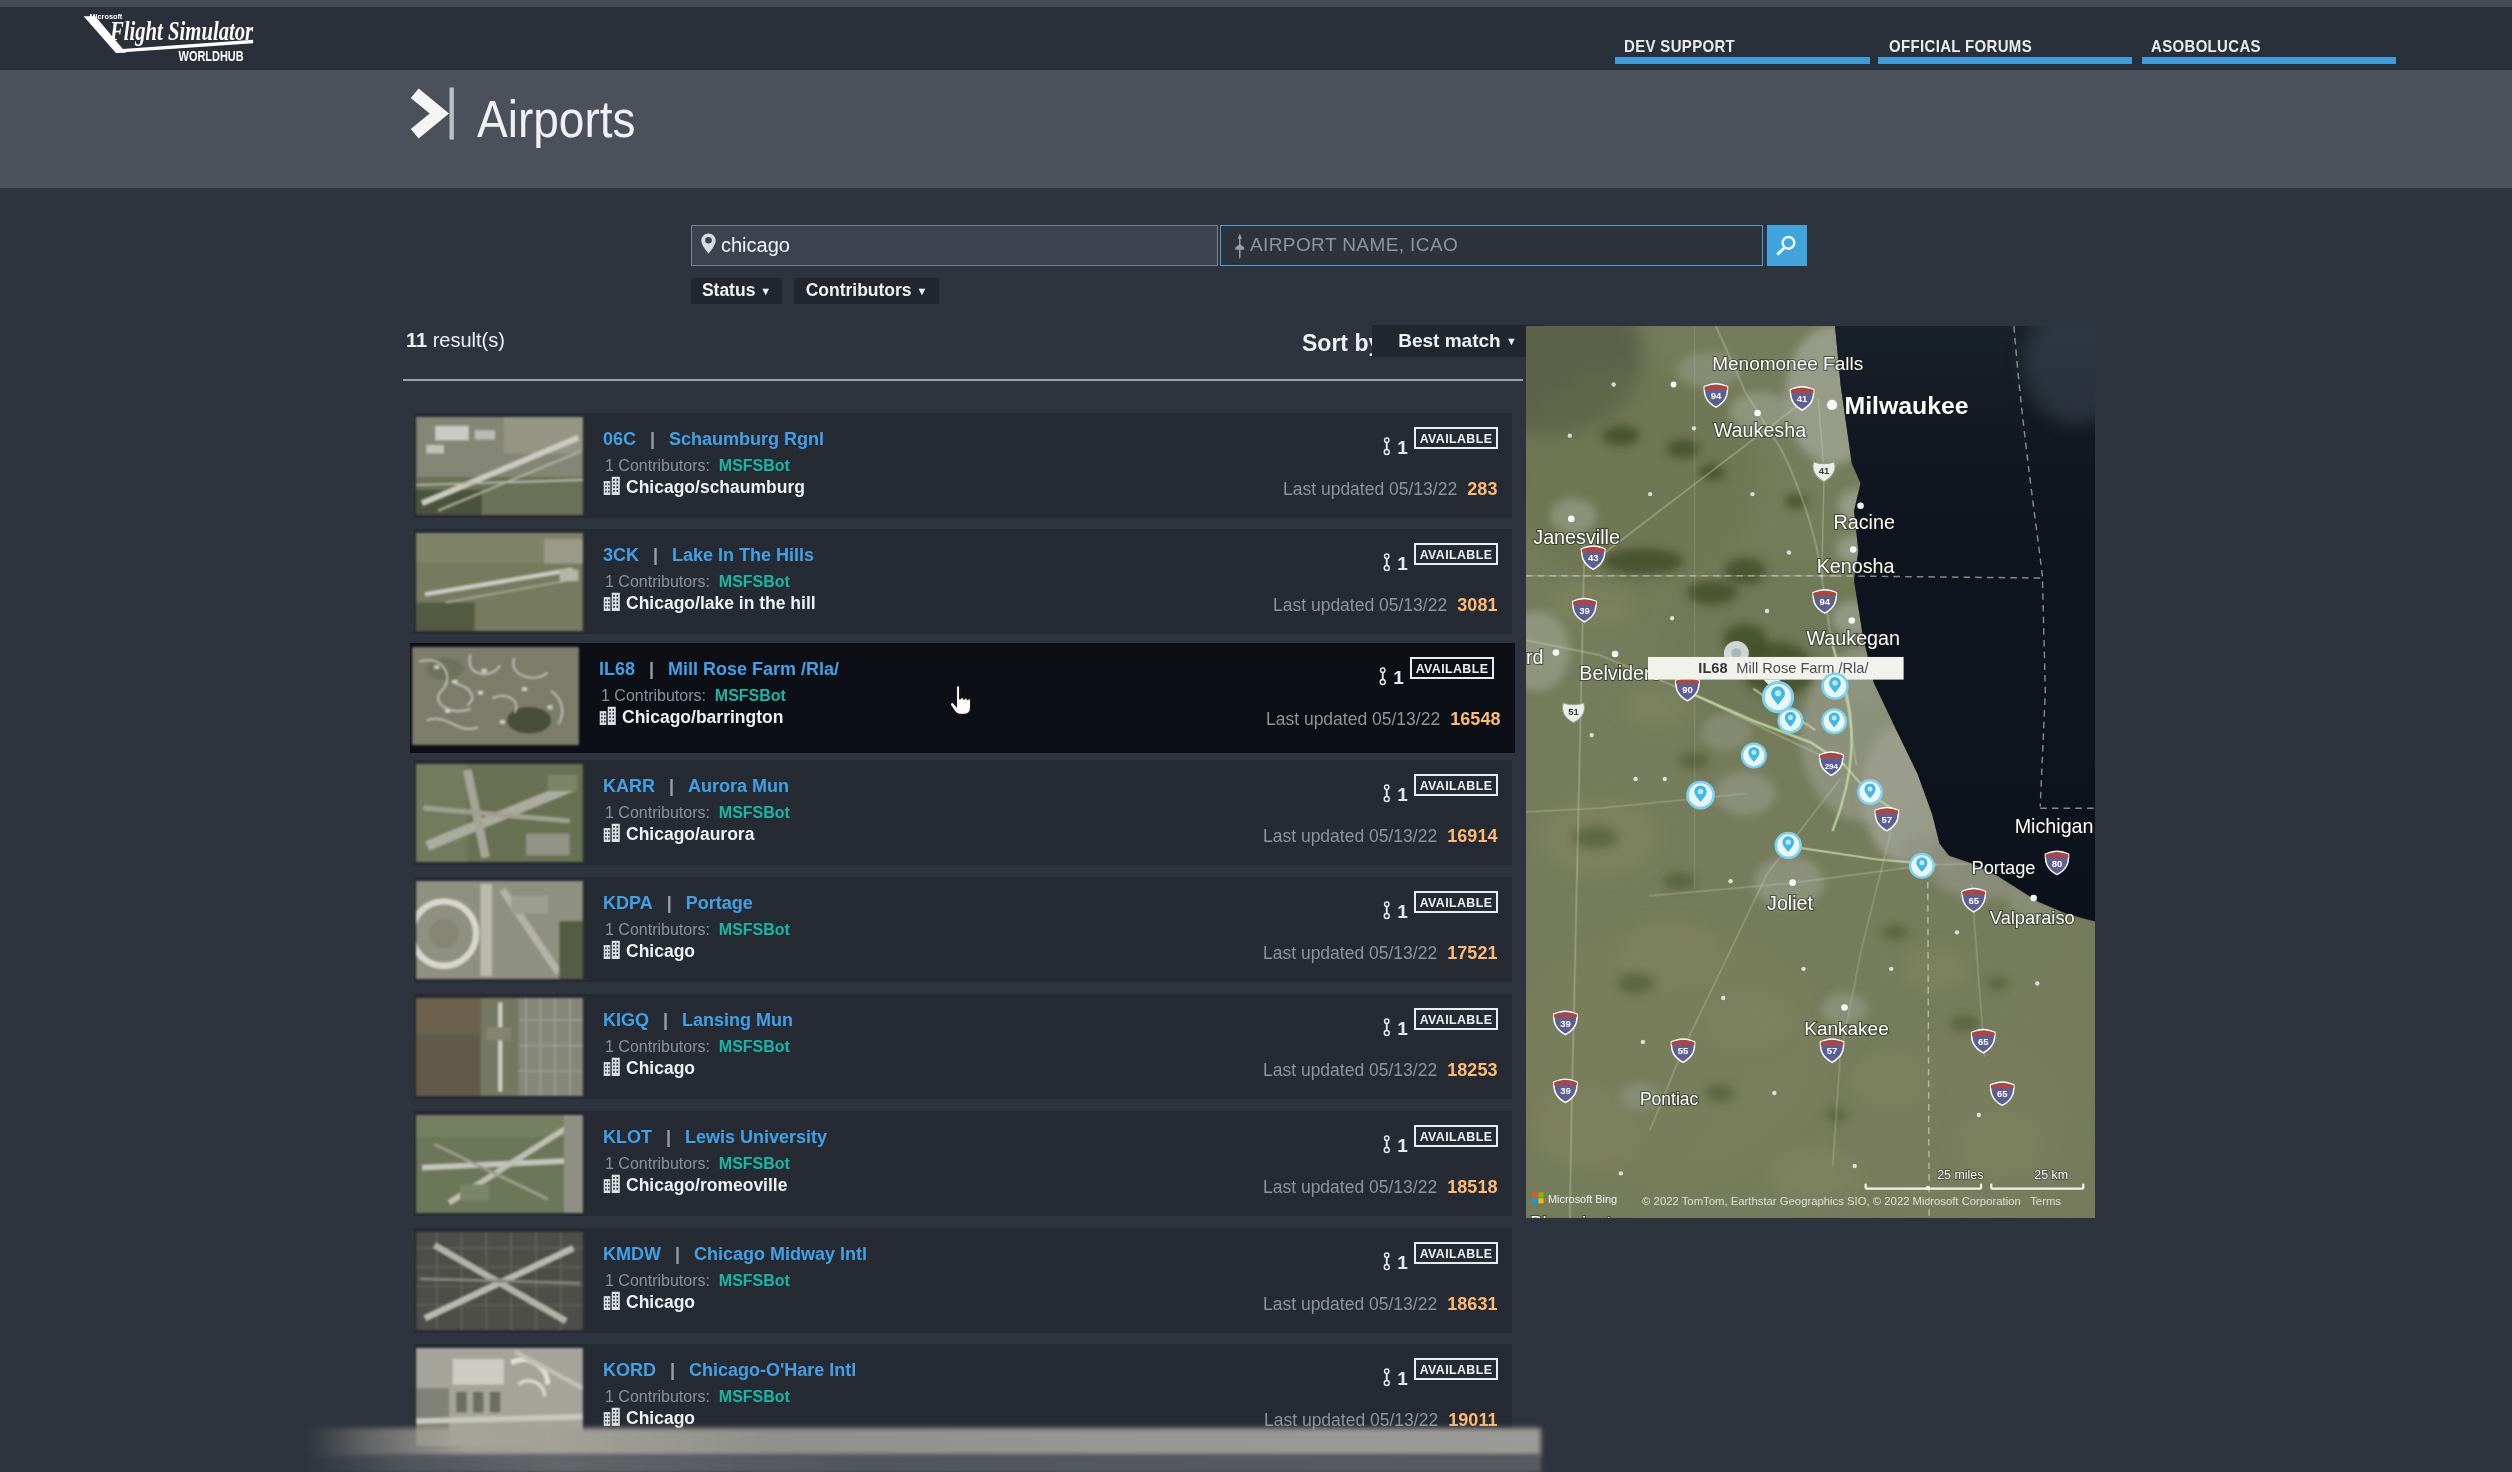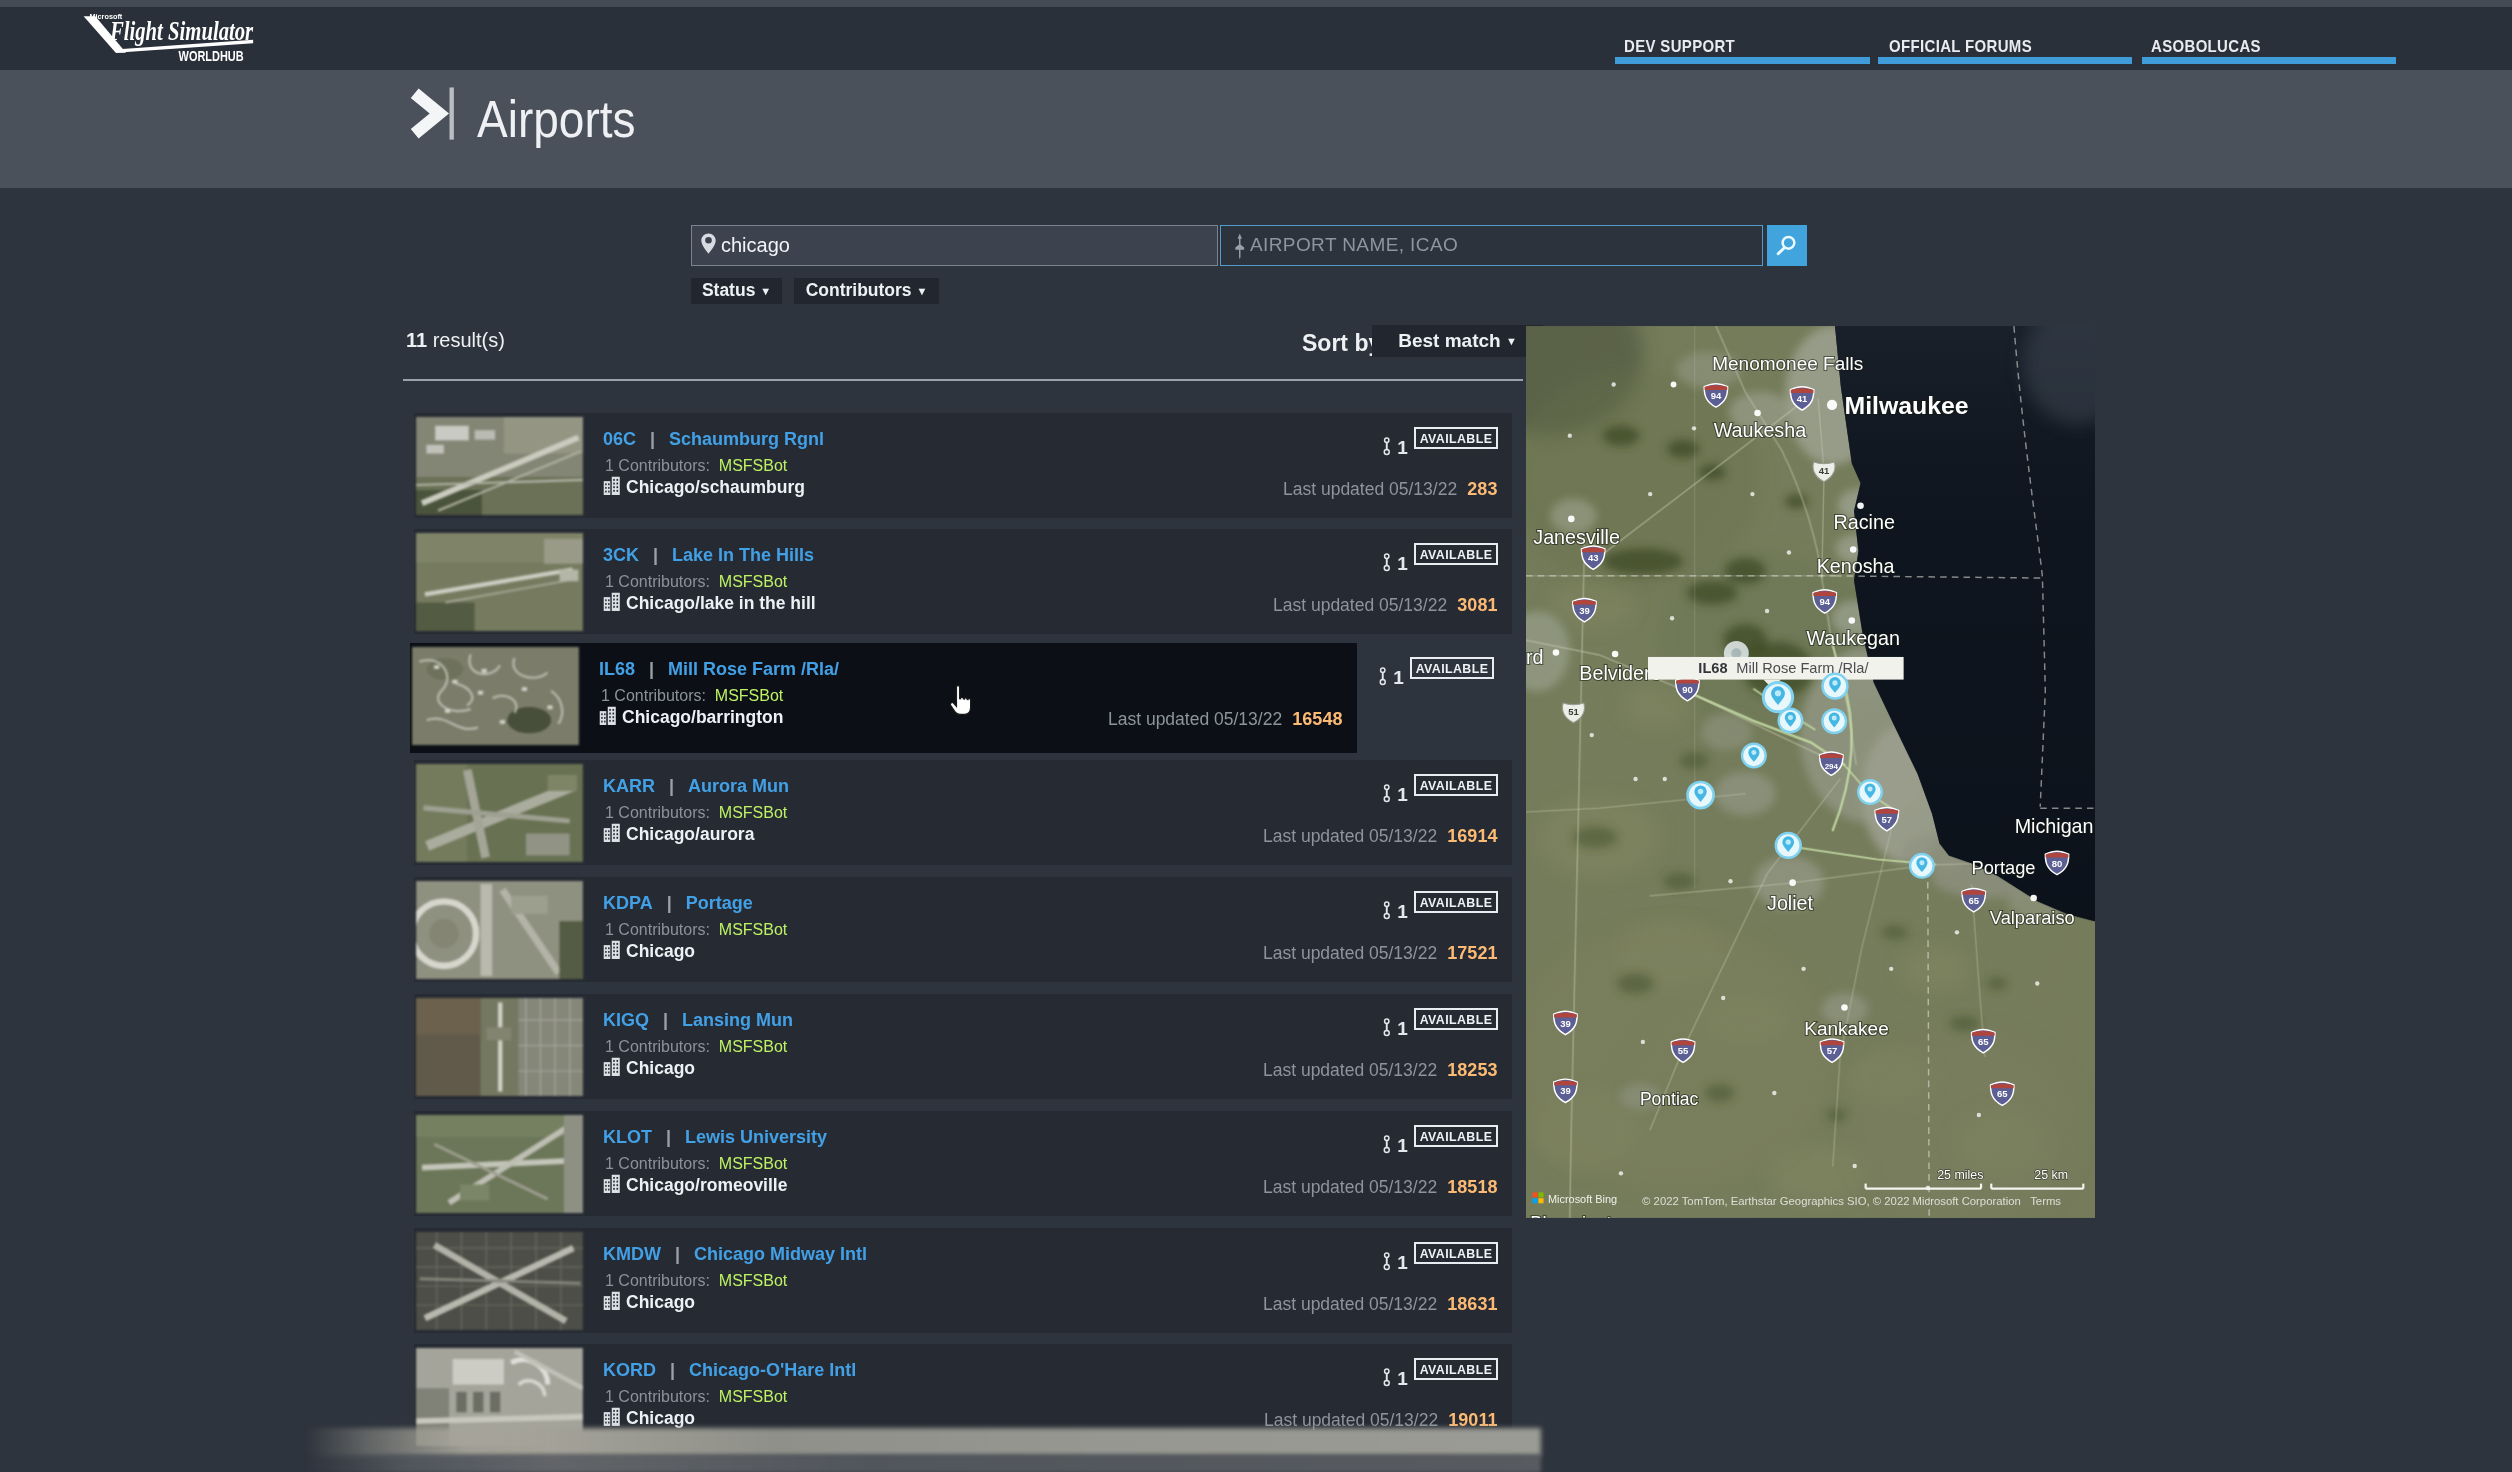--- a/index.html
+++ b/index.html
@@ -3,21 +3,21 @@
 <style>
 html,body{margin:0;padding:0}
 body{width:2512px;height:1472px;background:#2e343d;overflow:hidden;font-family:"Liberation Sans",sans-serif;position:relative;filter:blur(0.4px)}
 .abs{position:absolute}
 .row{position:absolute;left:414px;width:1098px;height:105px;background:#262b33}
 .icaoline{position:absolute;left:189px;top:16px;font-size:18px;font-weight:bold;color:#42a0e6;white-space:nowrap}
 .icaoline .sep{margin:0 14px;color:#9aa1ab}
 .icaoline span:last-child{color:#42a0e6}
 .sep{color:#9aa1ab;font-weight:bold}
 .contrib{position:absolute;left:191px;top:44px;font-size:16px;color:#8b929c;white-space:nowrap}
-.contrib b{font-weight:normal;color:#bef264}
+.contrib b{font-weight:bold;color:#14b8a6}
 .locline{position:absolute;left:212px;top:64px;font-size:17.5px;font-weight:bold;color:#edf0f4;white-space:nowrap}
 .keyline{position:absolute;left:968px;top:24px;width:44px;font-size:19px;font-weight:bold;color:#e4e8ec}
 .badge{position:absolute;left:1000px;top:14px;width:80px;height:18px;border:2.2px solid #e9edf1;color:#eef1f5;font-size:12.4px;font-weight:bold;letter-spacing:0.4px;text-align:center;line-height:20px}
 .lastline{position:absolute;right:14.6px;top:66px;font-size:17.5px;color:#8d949e;white-space:nowrap}
 .lastline b{color:#fdba74;font-size:18px;margin-left:10.2px}
 .th{position:absolute;left:2.2px;top:3.7px;width:167px;height:98px;overflow:hidden;filter:blur(1.2px) brightness(.93) saturate(.85)}
 .bldg{position:absolute;left:189px;top:63px}
 .mlabel{fill:#fff;font-family:"Liberation Sans",sans-serif;paint-order:stroke;stroke:rgba(20,25,18,.55);stroke-width:3px}
 </style></head>
 <body>
@@ -155,21 +155,21 @@
       </svg></div>
 <div class="locline">Chicago/lake in the hill</div>
 <div class="keyline"><svg width="9.5" height="19" viewBox="0 0 13 26" style="vertical-align:-2.2px;margin-right:5.8px">
         <circle cx="6.5" cy="4.5" r="3" fill="none" stroke="#e4e8ec" stroke-width="2"></circle>
         <line x1="6.5" y1="7.5" x2="6.5" y2="18" stroke="#e4e8ec" stroke-width="2.6"></line>
         <circle cx="6.5" cy="20.5" r="3.4" fill="none" stroke="#e4e8ec" stroke-width="2"></circle>
       </svg>1</div>
 <div class="badge">AVAILABLE</div>
 <div class="lastline">Last updated 05/13/22<b>3081</b></div>
 </div>
-<div class="row" style="left:410px;top:643px;width:947px;height:110px;background:#0c1016">
+<div class="row" style="left:410px;top:643px;width:1105px;height:110px;background:#0c1016">
 <div class="th" style="top:3.7px"><svg width="167" height="98" viewBox="0 0 228 134">
         <rect width="228" height="134" fill="#84876f"></rect>
         <ellipse cx="160" cy="100" rx="30" ry="18" fill="#4c543a"></ellipse>
         <ellipse cx="45" cy="30" rx="25" ry="15" fill="#767a5e"></ellipse>
         <g stroke="#d4d5c8" stroke-width="3" fill="none" opacity=".85">
           <path d="M10 20 C40 10 60 40 40 60 C25 75 50 95 80 85"></path>
           <path d="M80 10 C70 40 110 45 120 25"></path>
           <path d="M140 15 C130 40 170 50 185 35"></path>
           <path d="M20 100 C50 90 60 120 90 110"></path>
           <path d="M110 70 C130 60 150 75 140 90"></path>

